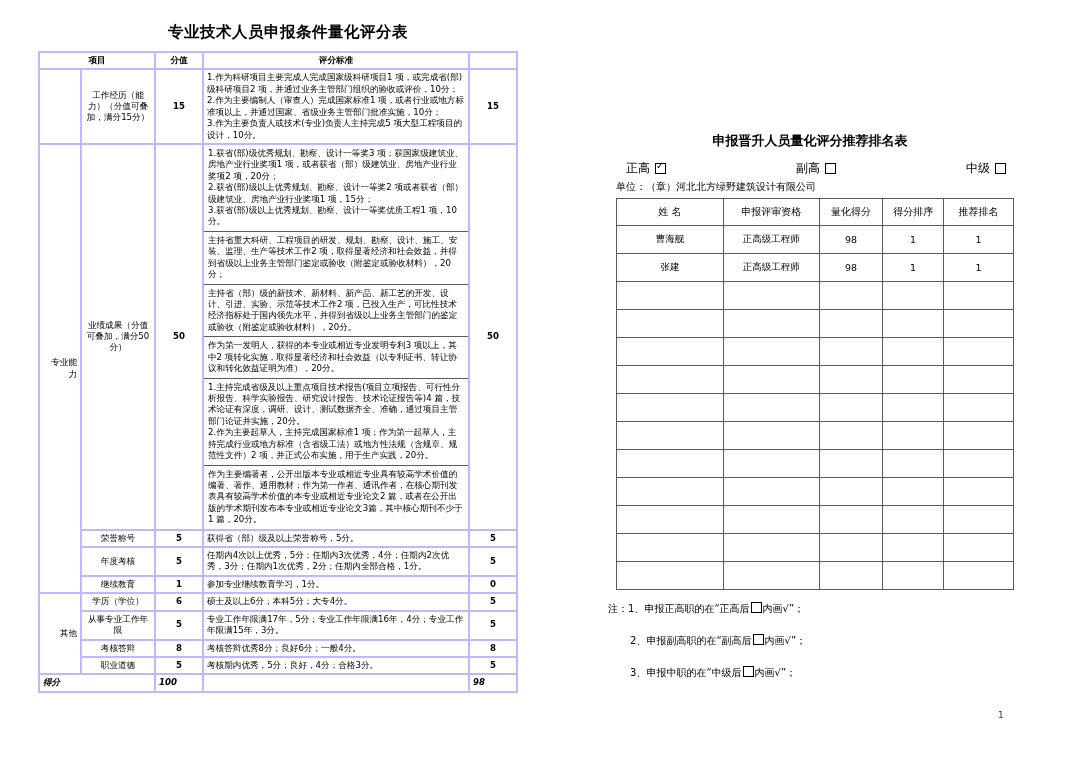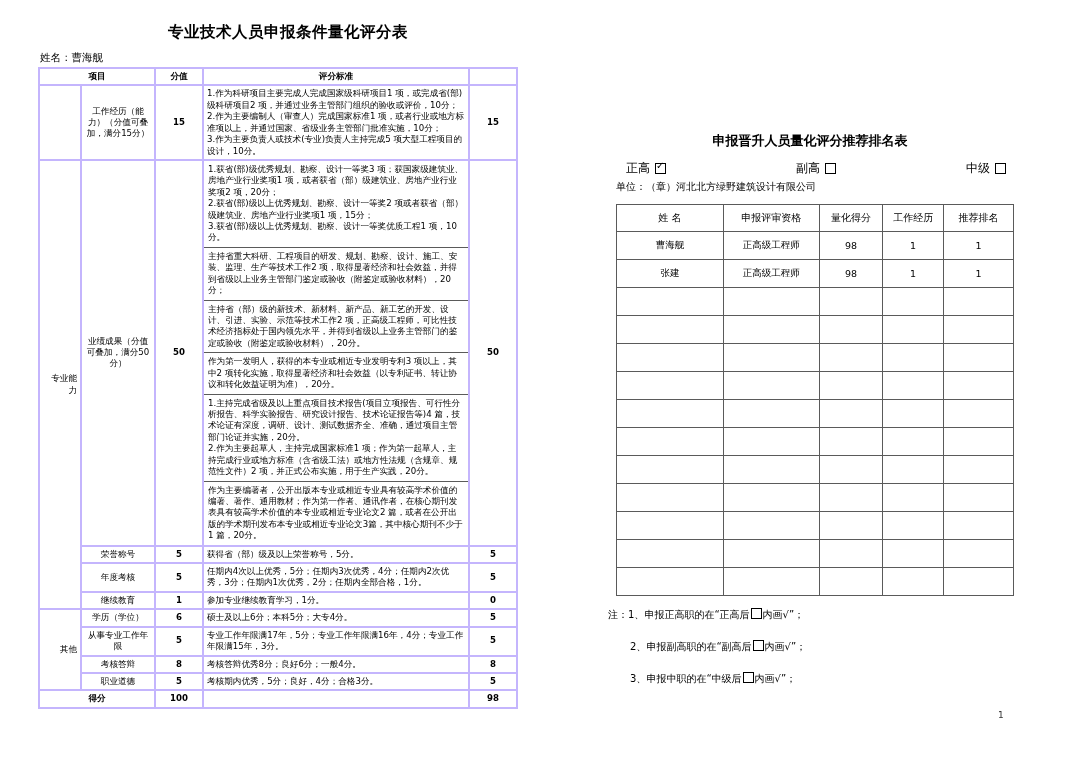--- a/index.html
+++ b/index.html
@@ -74,23 +74,24 @@
     font-size: 9.5px;
     writing-mode: horizontal-tb;
   }
   .sub-label {
     text-align: center;
     font-size: 9px;
     line-height: 1.35;
   }
   .total-row td {
     font-weight: bold;
-    text-align: center;
+    text-align: left;
     font-size: 11px;
     padding: 4px 2px;
+    font-style: italic;
   }
 
   
   .right-doc {
     position: absolute;
     left: 600px;
     top: 132px;
     width: 420px;
   }
   .r-title {
@@ -116,21 +117,21 @@
   }
   .chk.checked::after {
     content: "✓";
     position: absolute;
     left: 0px; top: -3px;
     font-size: 10px;
     line-height: 1;
   }
   .unit-line {
     font-size: 10px;
-    margin: 0 0 10px 16px;
+    margin: 0 0 4px 16px;
   }
   table.rank-table {
     border-collapse: collapse;
     width: 398px;
     margin-left: 16px;
     table-layout: fixed;
   }
   table.rank-table td {
     border: 1px solid #5a5a5a;
     text-align: center;
@@ -172,23 +173,20 @@
 </style>
 </head>
 <body>
 
 <div class="page">
 
   <div class="left-doc">
 
     <div class="doc-title">专业技术人员申报条件量化评分表</div>
 
-    <div class="name-line">
-      <span>姓名：</span><span>曹海舰</span>
-    </div>
 
     <table class="score-table">
       <colgroup>
         <col style="width:42px">
         <col style="width:74px">
         <col style="width:48px">
         <col style="width:266px">
         <col style="width:48px">
       </colgroup>
       <tbody>
@@ -211,21 +209,21 @@
 
         <tr>
           <td class="cat-label" rowspan="4">专业能力</td>
           <td class="sub-label">业绩成果（分值可叠加，满分50分）</td>
           <td class="bold-num">50</td>
           <td class="nested">
             <div class="crit-sub" style="white-space:pre-line">1.获省(部)级优秀规划、勘察、设计一等奖3 项；获国家级建筑业、房地产业行业奖项1 项，或者获省（部）级建筑业、房地产业行业奖项2 项，20分；
 2.获省(部)级以上优秀规划、勘察、设计一等奖2 项或者获省（部）级建筑业、房地产业行业奖项1 项，15分；
 3.获省(部)级以上优秀规划、勘察、设计一等奖优质工程1 项，10分。</div>
             <div class="crit-sub">主持省重大科研、工程项目的研发、规划、勘察、设计、施工、安装、监理、生产等技术工作2 项，取得显著经济和社会效益，并得到省级以上业务主管部门鉴定或验收（附鉴定或验收材料），20分；</div>
-            <div class="crit-sub">主持省（部）级的新技术、新材料、新产品、新工艺的开发、设计、引进、实验、示范等技术工作2 项，正高级工程师，可比性技术经济指标处于国内领先水平，并得到省级以上业务主管部门的鉴定或验收（附鉴定或验收材料），20分。</div>
+            <div class="crit-sub">主持省（部）级的新技术、新材料、新产品、新工艺的开发、设计、引进、实验、示范等技术工作2 项，已投入生产，可比性技术经济指标处于国内领先水平，并得到省级以上业务主管部门的鉴定或验收（附鉴定或验收材料），20分。</div>
             <div class="crit-sub">作为第一发明人，获得的本专业或相近专业发明专利3 项以上，其中2 项转化实施，取得显著经济和社会效益（以专利证书、转让协议和转化效益证明为准），20分。</div>
             <div class="crit-sub" style="white-space:pre-line">1.主持完成省级及以上重点项目技术报告(项目立项报告、可行性分析报告、科学实验报告、研究设计报告、技术论证报告等)4 篇，技术论证有深度，调研、设计、测试数据齐全、准确，通过项目主管部门论证并实施，20分。
 2.作为主要起草人，主持完成国家标准1 项；作为第一起草人，主持完成行业或地方标准（含省级工法）或地方性法规（含规章、规范性文件）2 项，并正式公布实施，用于生产实践，20分。</div>
             <div class="crit-sub">作为主要编著者，公开出版本专业或相近专业具有较高学术价值的编著、著作、通用教材；作为第一作者、通讯作者，在核心期刊发表具有较高学术价值的本专业或相近专业论文2 篇，或者在公开出版的学术期刊发布本专业或相近专业论文3篇，其中核心期刊不少于1 篇，20分。</div>
           </td>
           <td class="bold-num">50</td>
         </tr>
 
         <tr>
           <td class="sub-label">荣誉称号</td>
@@ -318,21 +316,21 @@
         <col style="width:88px">
         <col style="width:58px">
         <col style="width:56px">
         <col style="width:64px">
       </colgroup>
       <tbody>
         <tr class="header-row">
           <td class="rh">姓    名</td>
           <td class="rh">申报评审资格</td>
           <td class="rh">量化得分</td>
-          <td class="rh">工作经历</td>
+          <td class="rh">得分排序</td>
           <td class="rh">推荐排名</td>
         </tr>
         <tr>
           <td>曹海舰</td>
           <td>正高级工程师</td>
           <td>98</td>
           <td>1</td>
           <td>1</td>
         </tr>
         <tr>

